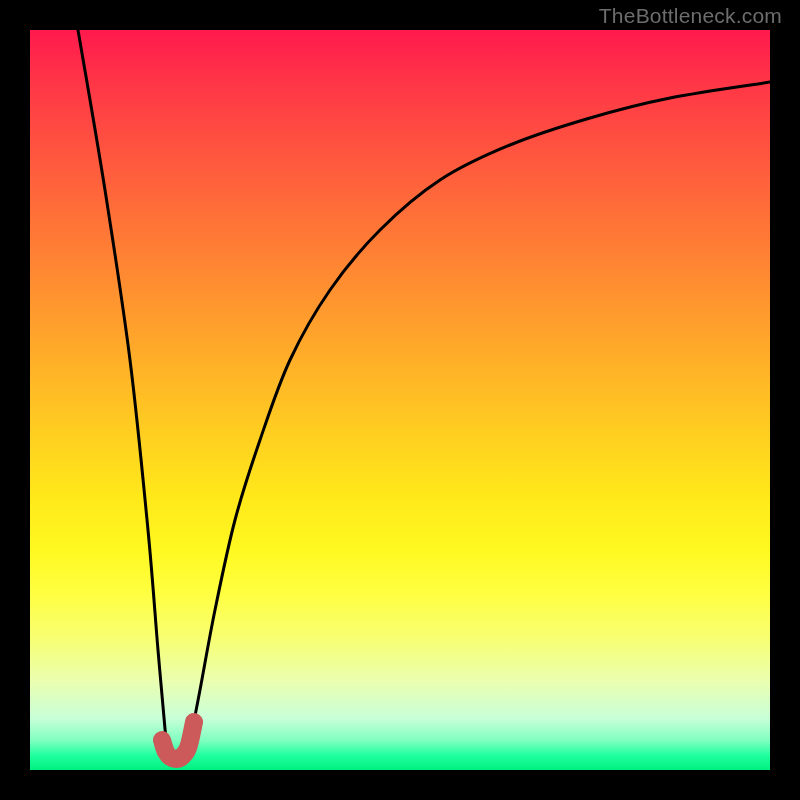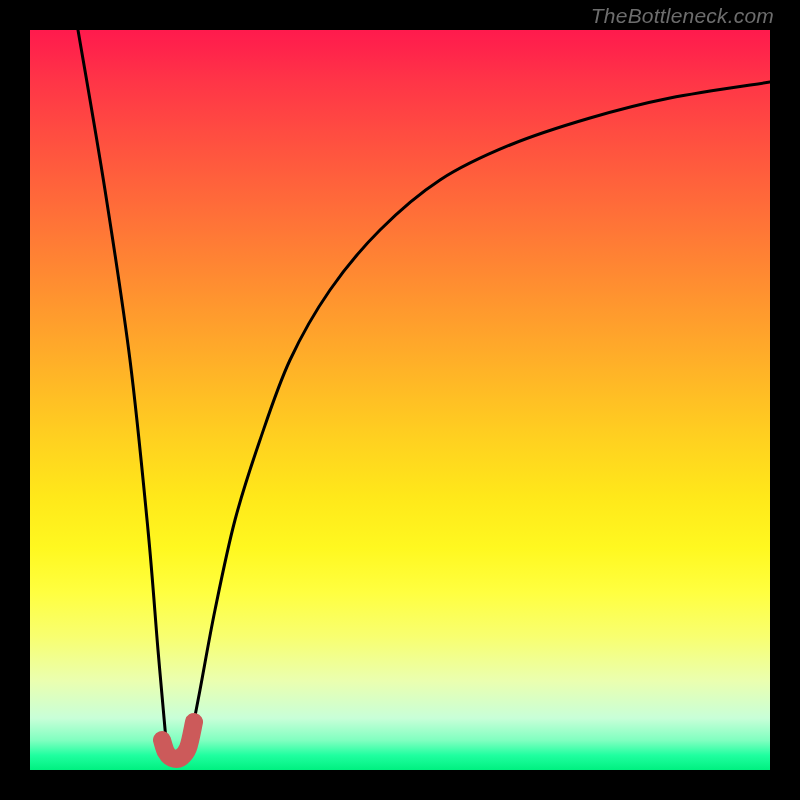--- a/index.html
+++ b/index.html
@@ -57,26 +57,25 @@
   svg.curves {
     position: absolute;
     left: 0;
     top: 0;
     width: 100%;
     height: 100%;
   }
   .watermark {
     position: absolute;
     top: 4px;
-    right: 26px;
+    right: 18px;
     color: #6d6d6d;
     font-size: 21px;
     font-weight: 400;
     letter-spacing: 0.2px;
-    font-style: italic;
   }
 </style>
 </head>
 <body>
 
 <div class="frame">
 
   <div class="plot-area">
     <div class="gradient"></div>
 

